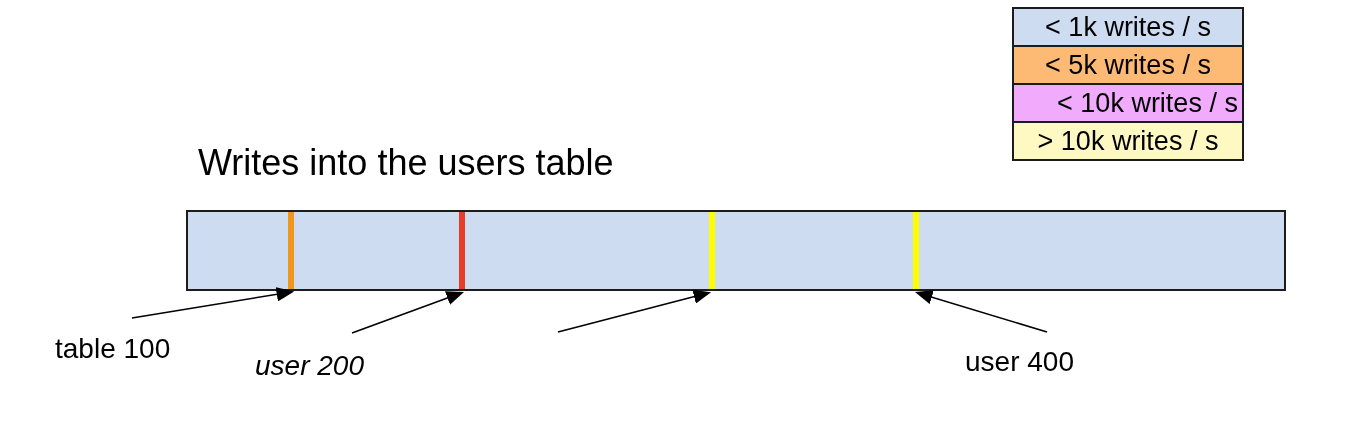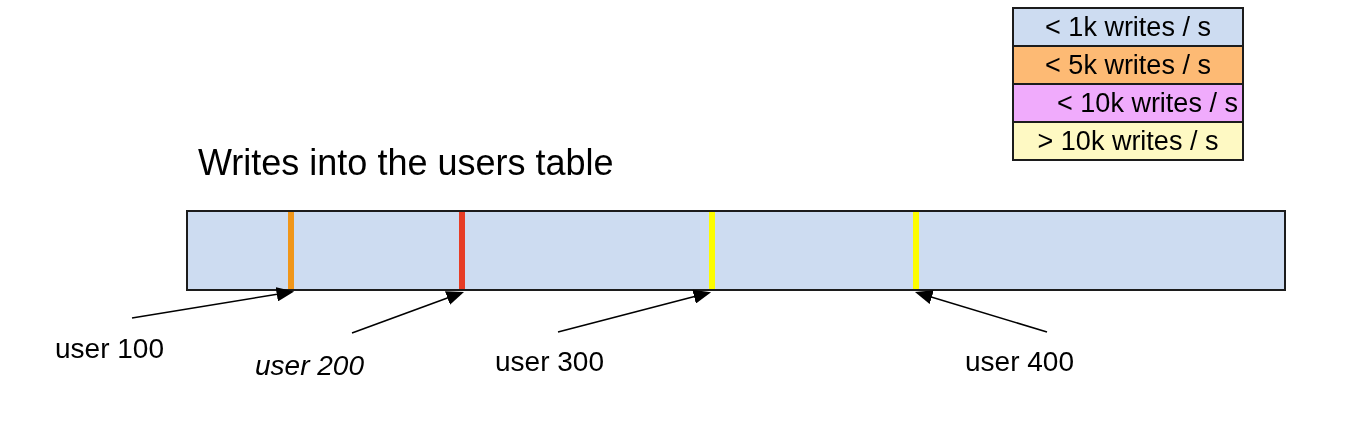--- a/index.html
+++ b/index.html
@@ -108,18 +108,17 @@
       <marker id="ah" markerWidth="11" markerHeight="9" refX="9" refY="4.5" orient="auto">
         <path d="M0,0 L11,4.5 L0,9 z" fill="#000"></path>
       </marker>
     </defs>
     <line x1="132" y1="318" x2="291" y2="292" stroke="#000" stroke-width="1.6" marker-end="url(#ah)"></line>
     <line x1="352" y1="333" x2="461" y2="293" stroke="#000" stroke-width="1.6" marker-end="url(#ah)"></line>
     <line x1="558" y1="332" x2="708" y2="293" stroke="#000" stroke-width="1.6" marker-end="url(#ah)"></line>
     <line x1="1047" y1="332" x2="918" y2="293" stroke="#000" stroke-width="1.6" marker-end="url(#ah)"></line>
   </svg>
 
-  <div class="user-label u100">user 100</div>
+  <div class="user-label u100">table 100</div>
   <div class="user-label u200">user 200</div>
-  <div class="user-label u300">user 300</div>
   <div class="user-label u400">user 400</div>
 
 </div>
 
 </body></html>

